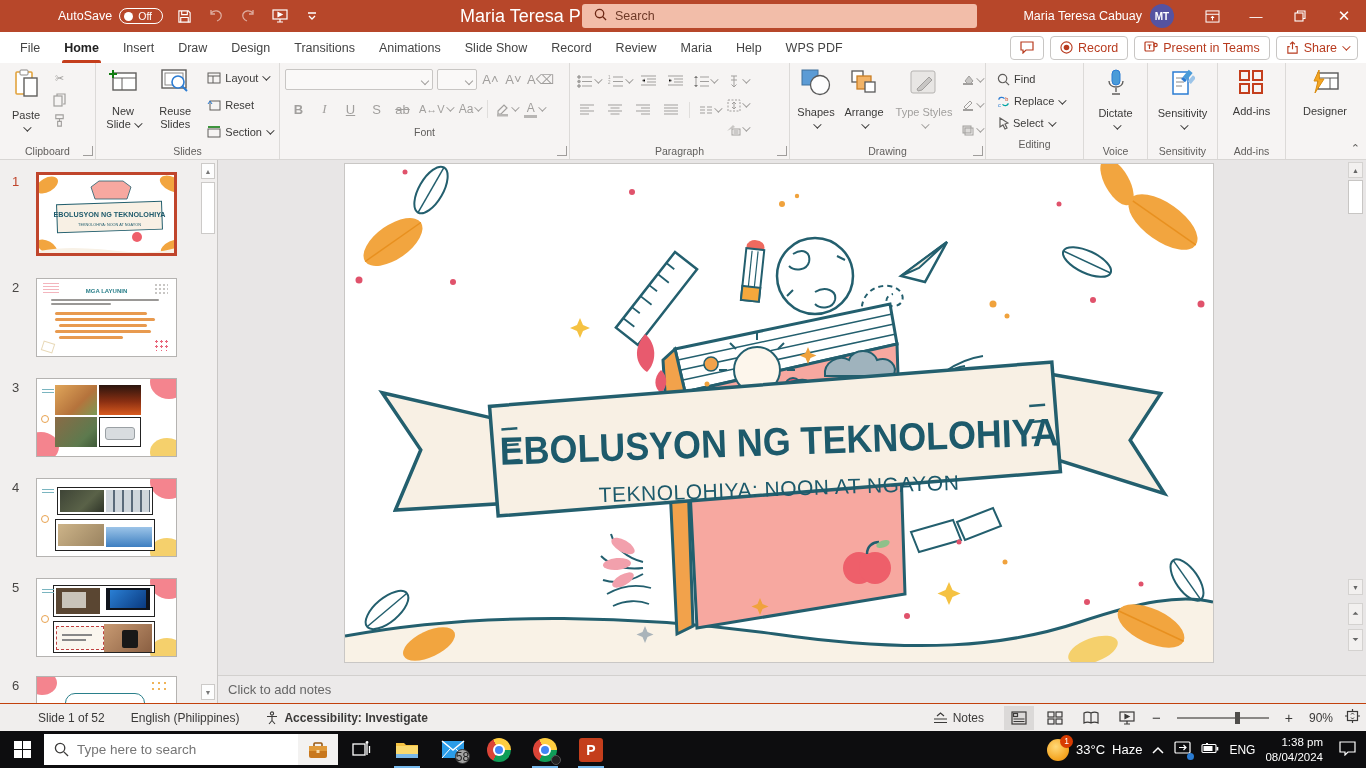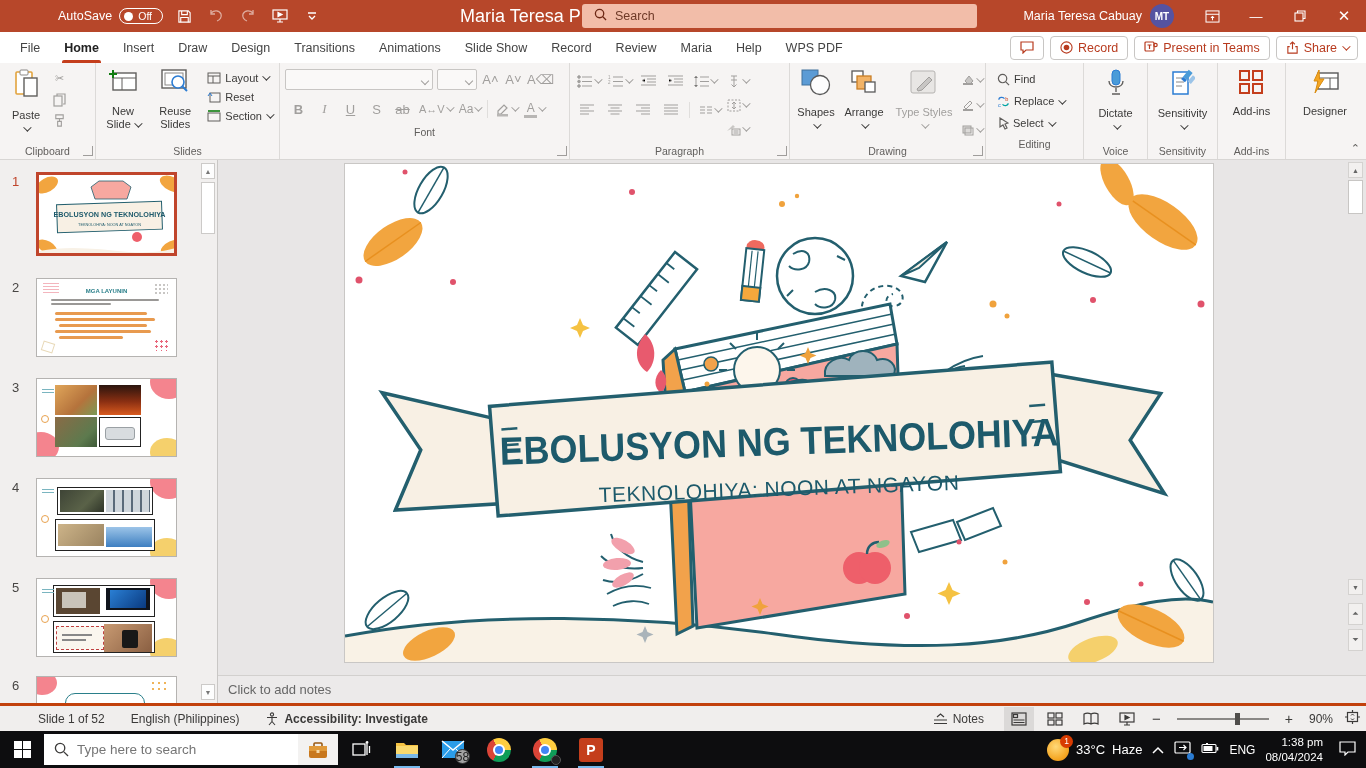--- a/index.html
+++ b/index.html
@@ -68,21 +68,21 @@
   .slide { position:absolute; left:127px; top:4px; width:868px; height:498px; background:#fff; box-shadow:0 0 0 1px #c9c7c5; overflow:hidden; }
   .slide .art { position:absolute; inset:0; width:100%; height:100%; }
   .slide-title { position:absolute; left:0; right:0; top:256px; text-align:center; font-size:39px; font-weight:bold; color:#1d5a6b; transform:rotate(-2deg) scaleX(.92); letter-spacing:0; }
   .slide-sub { position:absolute; left:0; right:0; top:313px; text-align:center; font-size:21px; color:#1d5a6b; transform:rotate(-2deg); letter-spacing:.5px; }
   .vscroll { position:absolute; right:2px; top:2px; width:16px; bottom:8px; }
   .vs-btn { position:absolute; left:0; width:15px; height:16px; background:#f2f0ef; border:1px solid #d4d2d0; color:#666; font-size:7px; display:flex; align-items:center; justify-content:center; }
   .vs-thumb { position:absolute; top:18px; left:0; width:15px; height:34px; background:#fff; border:1px solid #c8c6c4; }
   .notesbar { height:28px; background:#eceaea; border-top:1px solid #d2d0ce; display:flex; align-items:center; padding-left:10px; font-size:13px; color:#666; }
 
   
-  .statusbar { height:28px; background:#f0eeed; border-top:3px solid #c2410c; display:flex; align-items:center; font-size:12px; color:#3b3a39; padding:0 6px; }
+  .statusbar { height:28px; background:#f0eeed; border-top:1px solid #c2410c; display:flex; align-items:center; font-size:12px; color:#3b3a39; padding:0 6px; }
   .sb-left { display:flex; align-items:center; gap:26px; padding-left:32px; }
   .sb-right { margin-left:auto; display:flex; align-items:center; gap:6px; }
   .sb-item { display:flex; align-items:center; gap:5px; }
   .viewbtn { width:30px; height:24px; display:flex; align-items:center; justify-content:center; }
   .viewbtn.sel { background:#dbd9d8; }
   .zoomtrack { width:92px; height:2px; background:#8a8886; position:relative; margin:0 6px; }
   .zoomthumb { position:absolute; left:58px; top:-5px; width:5px; height:12px; background:#4f4d4b; }
 
   
   .taskbar { height:37px; background:#0d0d0f; display:flex; align-items:center; color:#fff; position:relative; }
@@ -285,21 +285,21 @@
       </div>
       <div class="bigbtn">
         <svg width="28" height="26" viewBox="0 0 28 26">
             <rect x="1" y="1" width="24" height="18" fill="#fff" stroke="#605e5c" stroke-width="1.4"></rect>
             <rect x="4" y="4" width="18" height="12" fill="none" stroke="#8a8886"></rect>
             <circle cx="17" cy="13" r="6" fill="#fff" stroke="#2b7cd3" stroke-width="1.6"></circle>
             <path d="M21.5 17.5 26 22" stroke="#2b7cd3" stroke-width="2"></path>
           </svg>
         <span>Reuse Slides</span>
       </div>
-      <div style="display:flex;flex-direction:column;gap:3px;padding-top:4px;">
+      <div style="display:flex;flex-direction:column;gap:11px;padding-top:4px;">
         <span class="smallrow">
             <svg width="14" height="12" viewBox="0 0 14 12" fill="none" stroke="#605e5c">
               <rect x="1" y="1" width="12" height="10"></rect>
               <path d="M1 4h12M6 4v7"></path>
             </svg>
             <span>Layout</span>
             <span class="chev"></span>
           </span>
         <span class="smallrow">
             <svg width="14" height="12" viewBox="0 0 14 12" fill="none" stroke="#605e5c">

